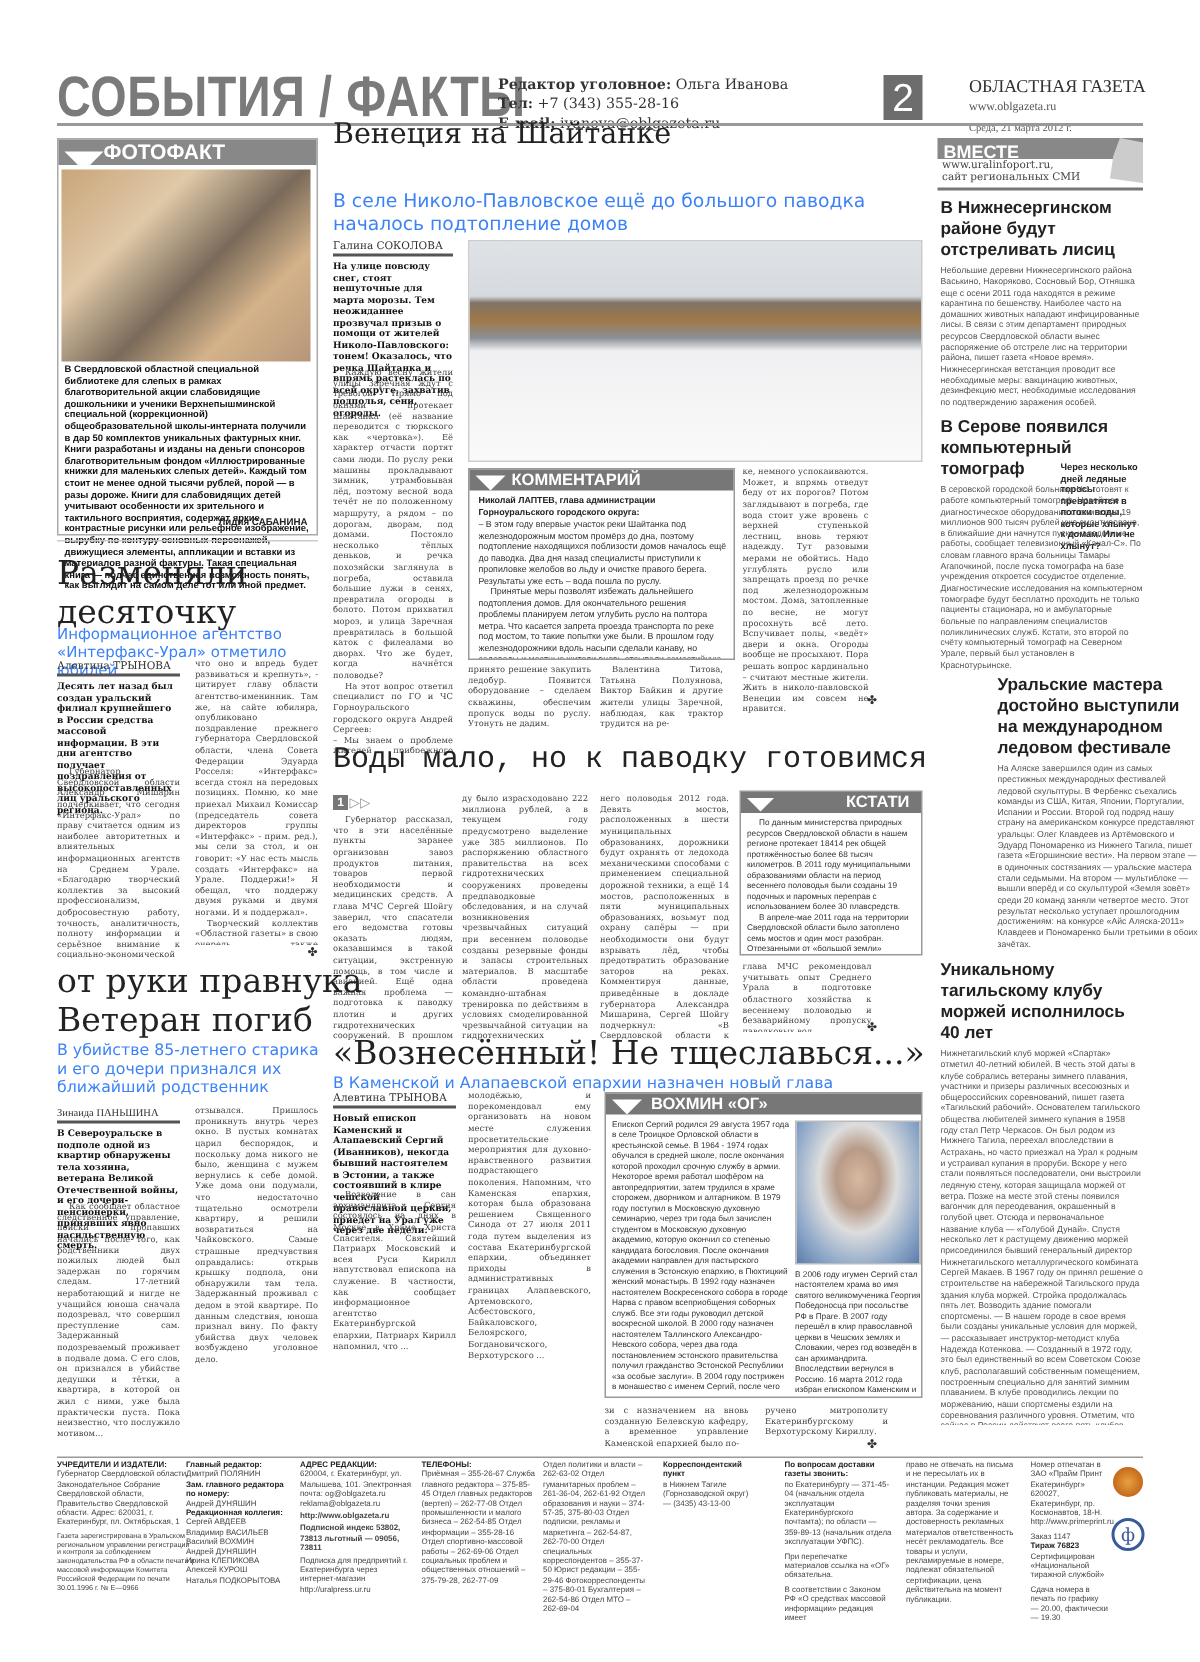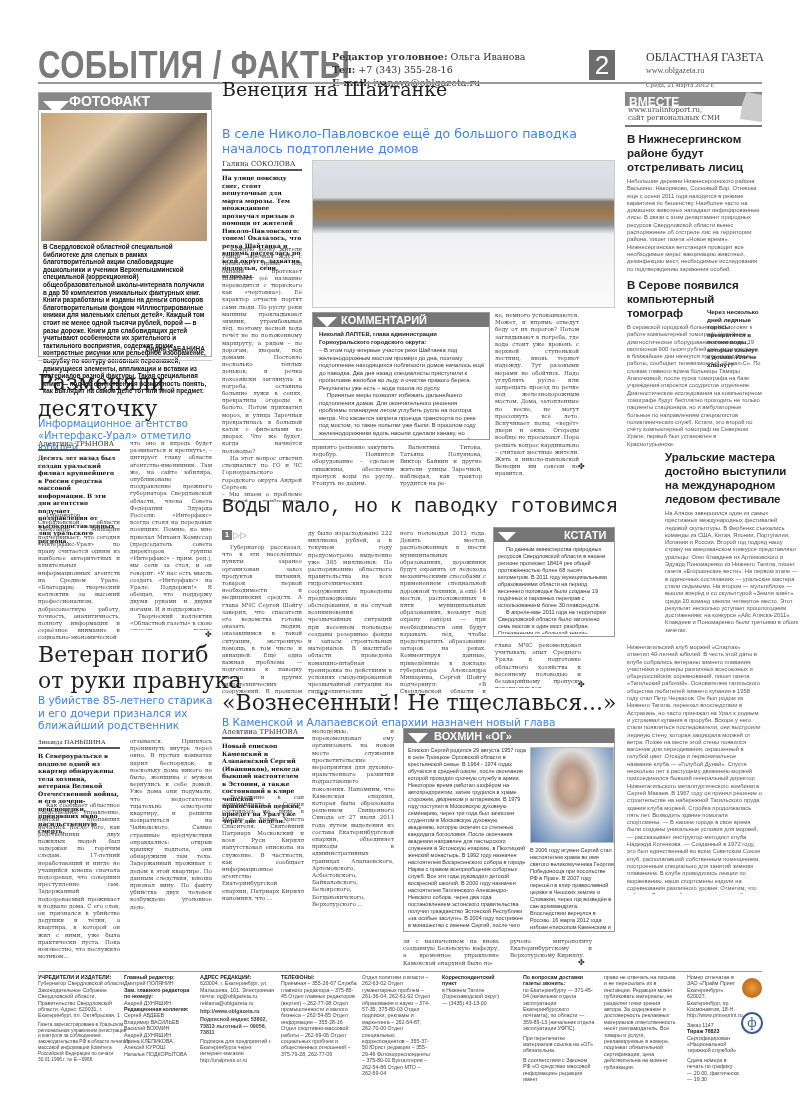--- a/index.html
+++ b/index.html
@@ -136,22 +136,22 @@
   <div class="clabel" style="left:24px;margin-left:46px;">КСТАТИ</div>
   <div class="ctext" style="left:4px;top:18px;width:114px;height:88px;overflow:hidden;font-size:5.5px;line-height:7px;">
     <p style="text-indent:8px">По данным министерства природных ресурсов Свердловской области в нашем регионе протекает 18414 рек общей протяжённостью более 68 тысяч километров. В 2011 году муниципальными образованиями области на период весеннего половодья были созданы 19 подочных и паромных переправ с использованием более 30 плавсредств.</p>
     <p style="text-indent:8px">В апреле-мае 2011 года на территории Свердловской области было затоплено семь мостов и один мост разобран. Отрезанными от «большой земли» оказались 19 населённых пунктов с населением 2433 человека. Для сообщения с этими населёнными пунктами было задействовано 10 моторных лодок, один катер, четыре парома и три буксира.</p>
   </div>
 </div>
 <div class="abs body" style="left:495px;top:642px;width:86px;height:46px;overflow:hidden;">глава МЧС рекомендовал учитывать опыт Среднего Урала в подготовке областного хозяйства к весеннему половодью и безаварийному пропуску паводковых вод.</div>
 <div class="abs end-sign" style="left:578px;top:680px;">✤</div>
 
 <div class="abs h-big" style="left:38px;top:642px;font-size:22px;line-height:26px;">
+  <div>от руки правнука</div>
   <div>Ветеран погиб</div>
-  <div>от руки правнука</div>
 </div>
 <div class="abs sub" style="left:38px;top:694px;width:180px;font-size:10.5px;line-height:12.5px;">В убийстве 85-летнего старика и его дочери признался их ближайший родственник</div>
 <div class="abs byline" style="left:38px;top:738px;width:82px;font-family:Liberation Serif, serif;">Зинаида ПАНЬШИНА</div>
 <div class="abs lead" style="left:38px;top:752px;width:82px;">В Североуральске в подполе одной из квартир обнаружены тела хозяина, ветерана Великой Отечественной войны, и его дочери-пенсионерки, принявших явно насильственную смерть.</div>
 <div class="abs body" style="left:38px;top:802px;width:82px;height:164px;overflow:hidden;text-indent:8px;">Как сообщает областное следственное управление, поиски пропавших начались после того, как родственники двух пожилых людей был задержан по горячим следам. 17-летний неработающий и нигде не учащийся юноша сначала подозревал, что совершил преступление сам. Задержанный подозреваемый проживает в подвале дома. С его слов, он признался в убийстве дедушки и тётки, а квартира, в которой он жил с ними, уже была практически пуста. Пока неизвестно, что послужило мотивом...</div>
 <div class="abs body" style="left:130px;top:738px;width:82px;height:228px;overflow:hidden;">отзывался. Пришлось проникнуть внутрь через окно. В пустых комнатах царил беспорядок, и поскольку дома никого не было, женщина с мужем вернулись к себе домой. Уже дома они подумали, что недостаточно тщательно осмотрели квартиру, и решили возвратиться на Чайковского. Самые страшные предчувствия оправдались: открыв крышку подпола, они обнаружили там тела. Задержанный проживал с дедом в этой квартире. По данным следствия, юноша признал вину. По факту убийства двух человек возбуждено уголовное дело.</div>
 
 <div class="abs h-big" style="left:222px;top:690px;font-size:22px;line-height:26px;">«Вознесённый! Не тщеславься...»</div>
 <div class="abs sub" style="left:222px;top:716px;width:400px;font-size:10.5px;line-height:13px;">В Каменской и Алапаевской епархии назначен новый глава</div>
 <div class="abs byline" style="left:222px;top:728px;width:82px;">Алевтина ТРЫНОВА</div>
@@ -185,20 +185,21 @@
 </div>
 <div class="abs" style="left:627px;top:278px;width:135px;">
   <div class="rc-h">В Серове появился компьютерный томограф</div>
   <div class="body-s" style="margin-top:4px;">В серовской городской больнице №1 готовят к работе компьютерный томограф. Новейшее диагностическое оборудование стоимостью 19 миллионов 900 тысяч рублей уже смонтировано, в ближайшие дни начнутся пуско-наладочные работы, сообщает телевизионный «Канал-С». По словам главного врача больницы Тамары Агапочкиной, после пуска томографа на базе учреждения откроется сосудистое отделение. Диагностические исследования на компьютерном томографе будут бесплатно проходить не только пациенты стационара, но и амбулаторные больные по направлениям специалистов поликлинических служб. Кстати, это второй по счёту компьютерный томограф на Северном Урале, первый был установлен в Краснотурьинске.</div>
 </div>
 <div class="abs" style="left:627px;top:450px;width:135px;margin-left:38px;">
   <div class="rc-h">Уральские мастера достойно выступили на международном ледовом фестивале</div>
   <div class="body-s" style="margin-top:4px;">На Аляске завершился один из самых престижных международных фестивалей ледовой скульптуры. В Фербенкс съехались команды из США, Китая, Японии, Португалии, Испании и России. Второй год подряд нашу страну на американском конкурсе представляют уральцы: Олег Клавдеев из Артёмовского и Эдуард Пономаренко из Нижнего Тагила, пишет газета «Егоршинские вести». На первом этапе — в одиночных состязаниях — уральские мастера стали седьмыми. На втором — мультиблоке — вышли вперёд и со скульптурой «Земля зовёт» среди 20 команд заняли четвертое место. Этот результат несколько уступает прошлогодним достижениям: на конкурсе «Айс Аляска-2011» Клавдеев и Пономаренко были третьими в обоих зачётах.</div>
 </div>
 <div class="abs" style="left:627px;top:640px;width:135px;">
+  <div class="rc-h">Уникальному тагильскому клубу моржей исполнилось 40 лет</div>
   <div class="body-s" style="margin-top:4px;height:250px;overflow:hidden;">Нижнетагильский клуб моржей «Спартак» отметил 40-летний юбилей. В честь этой даты в клубе собрались ветераны зимнего плавания, участники и призеры различных всесоюзных и общероссийских соревнований, пишет газета «Тагильский рабочий». Основателем тагильского общества любителей зимнего купания в 1958 году стал Петр Черкасов. Он был родом из Нижнего Тагила, переехал впоследствии в Астрахань, но часто приезжал на Урал к родным и устраивал купания в проруби. Вскоре у него стали появляться последователи, они выстроили ледяную стену, которая защищала моржей от ветра. Позже на месте этой стены появился вагончик для переодевания, окрашенный в голубой цвет. Отсюда и первоначальное название клуба — «Голубой Дунай». Спустя несколько лет к растущему движению моржей присоединился бывший генеральный директор Нижнетагильского металлургического комбината Сергей Макаев. В 1967 году он принял решение о строительстве на набережной Тагильского пруда здания клуба моржей. Стройка продолжалась пять лет. Возводить здание помогали спортсмены. — В нашем городе в свое время были созданы уникальные условия для моржей, — рассказывает инструктор-методист клуба Надежда Котенкова. — Созданный в 1972 году, это был единственный во всем Советском Союзе клуб, располагавший собственным помещением, построенным специально для занятий зимним плаванием. В клубе проводились лекции по моржеванию, наши спортсмены ездили на соревнования различного уровня. Отметим, что сейчас в России действует всего пять клубов, подобных тагильскому.</div>
 </div>
 
 <div class="abs ftr-rule"></div>
 <div class="abs ftr" style="left:38px;top:974px;width:92px;">
   <b>УЧРЕДИТЕЛИ И ИЗДАТЕЛИ:</b>
   <div>Губернатор Свердловской области, Законодательное Собрание Свердловской области, Правительство Свердловской области. Адрес: 620031, г. Екатеринбург, пл. Октябрьская, 1</div>
   <div style="margin-top:3px;font-size:4.8px;line-height:5.8px;">Газета зарегистрирована в Уральском региональном управлении регистрации и контроля за соблюдением законодательства РФ в области печати и массовой информации Комитета Российской Федерации по печати 30.01.1996 г. № Е—0966</div>
 </div>
 <div class="abs ftr" style="left:124px;top:974px;width:70px;">

